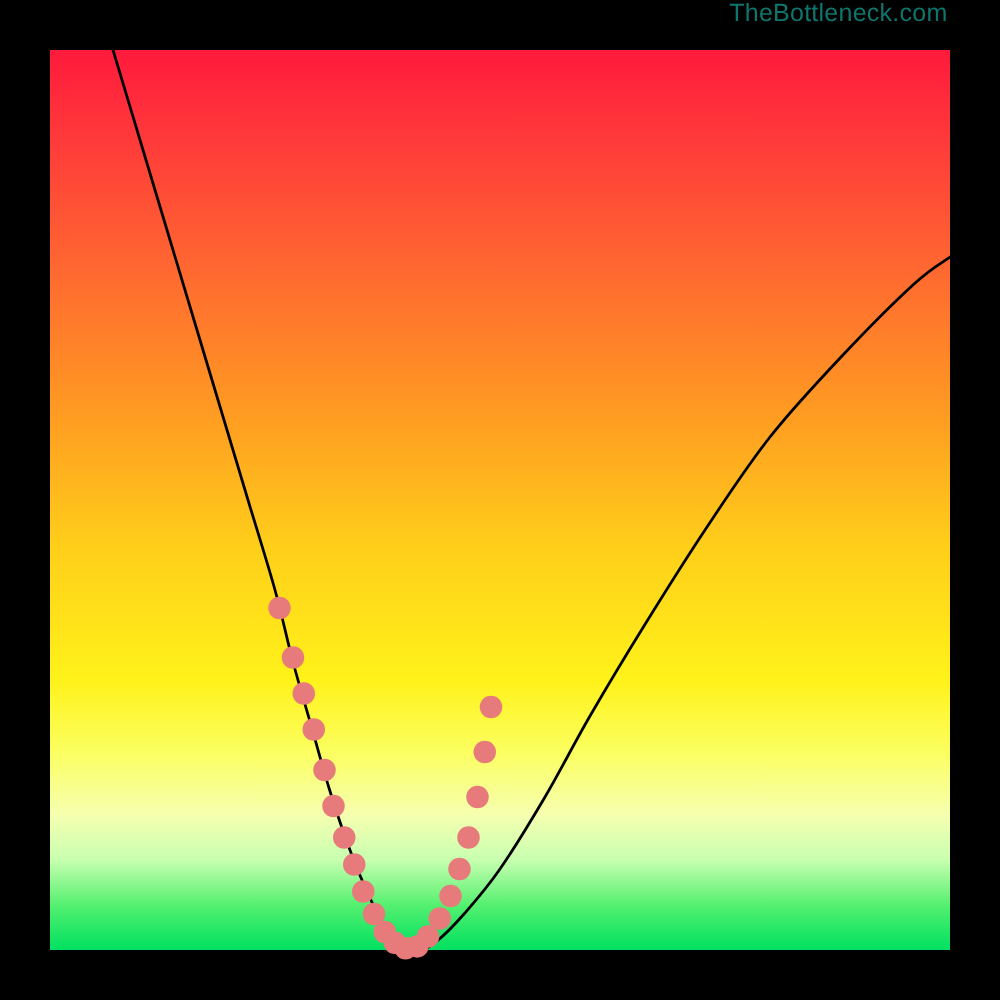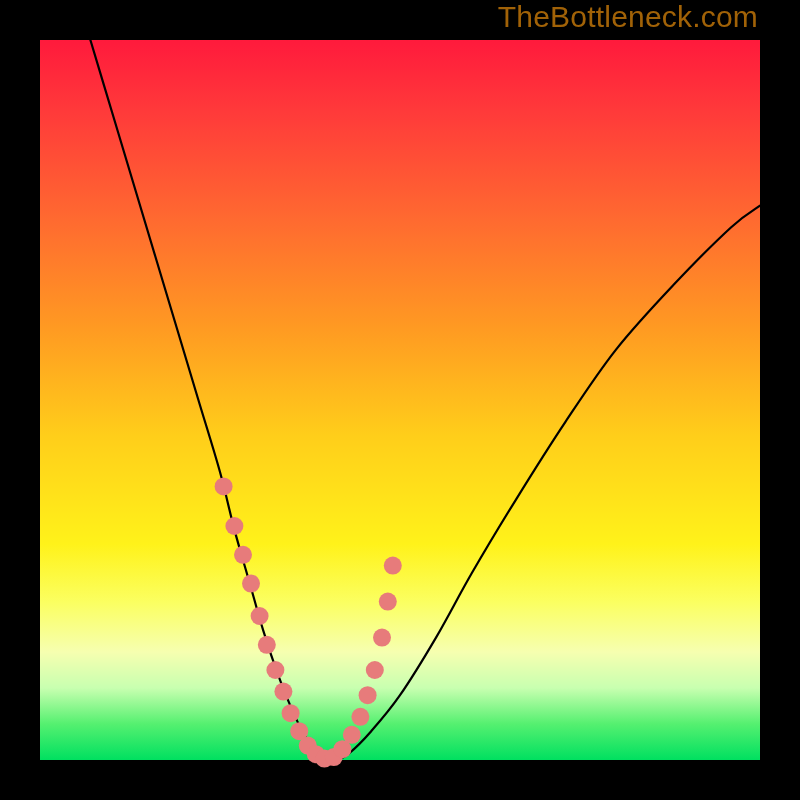--- a/index.html
+++ b/index.html
@@ -37,22 +37,22 @@
       #f6ffb0 85%,
       #c8ffb0 90%,
       #55f070 95%,
       #00e060 100%
     );
   }
   .watermark {
     position: absolute;
     top: 0px;
     right: 42px;
-    color: #a16207;
-    font-size: 30px;
+    color: #0f766e;
+    font-size: 20px;
     font-weight: 400;
     letter-spacing: 0.2px;
   }
   svg.curve {
     position: absolute;
     left: 0;
     top: 0;
     width: 720px;
     height: 720px;
     overflow: visible;

